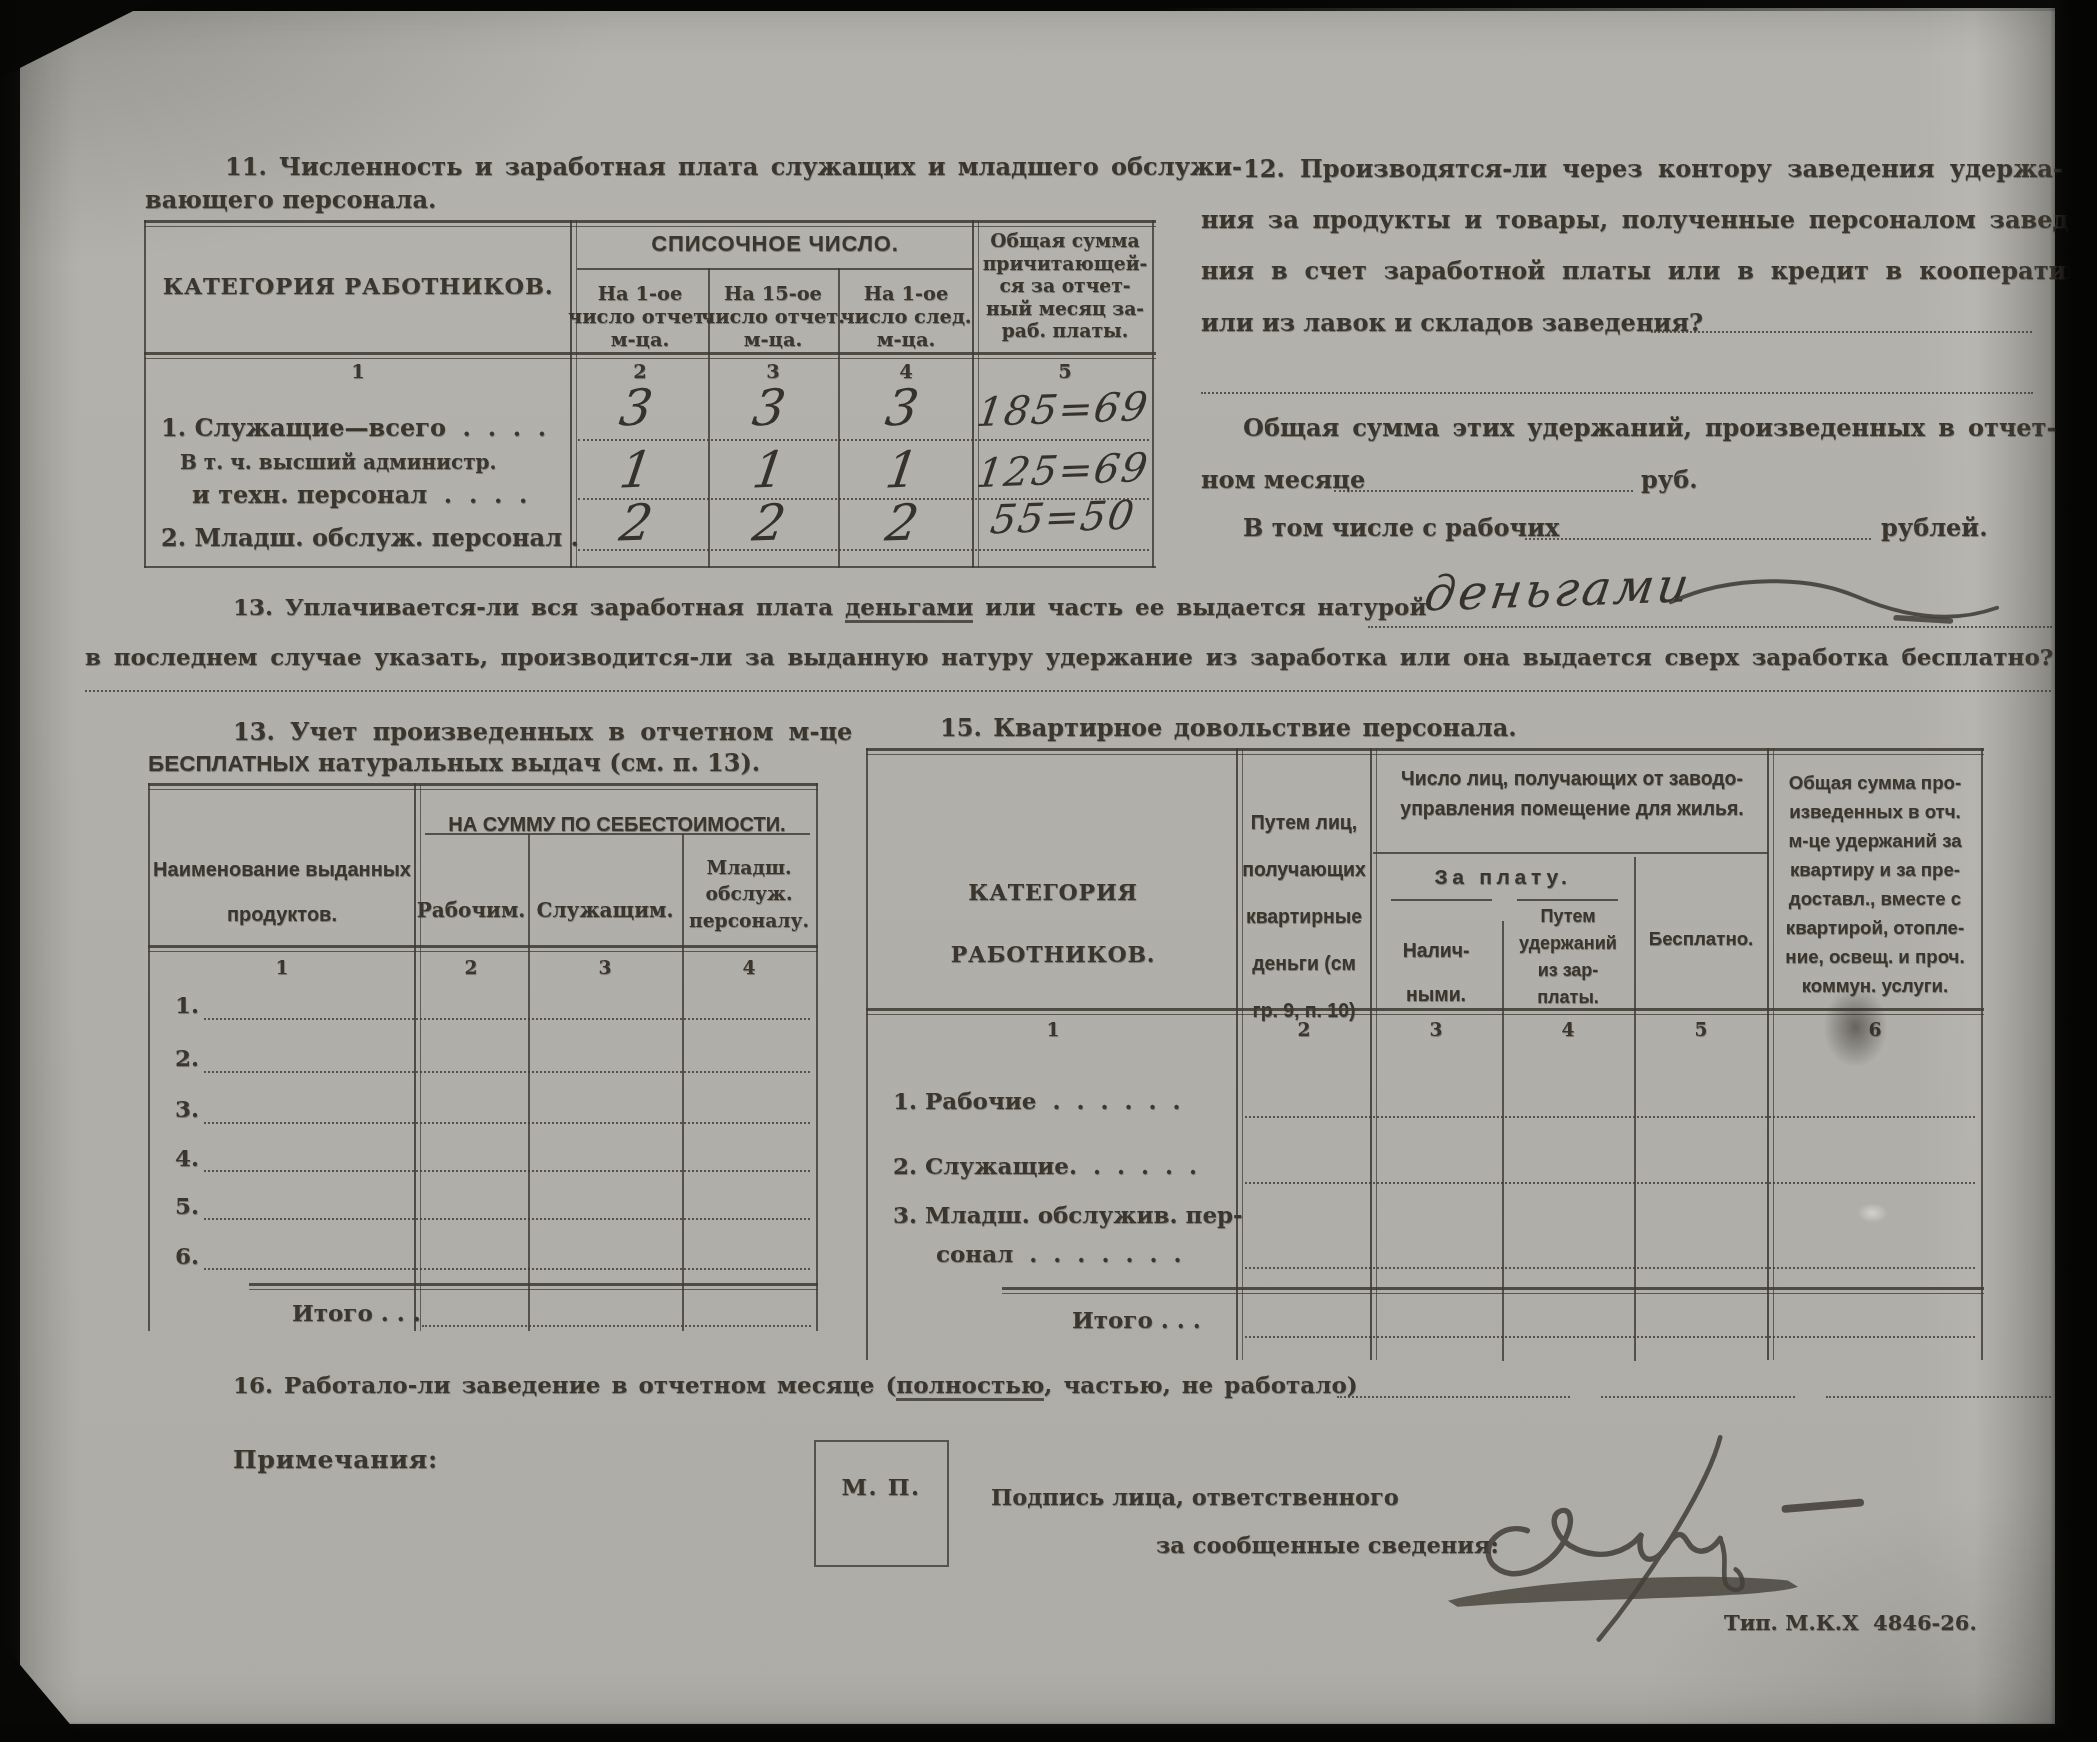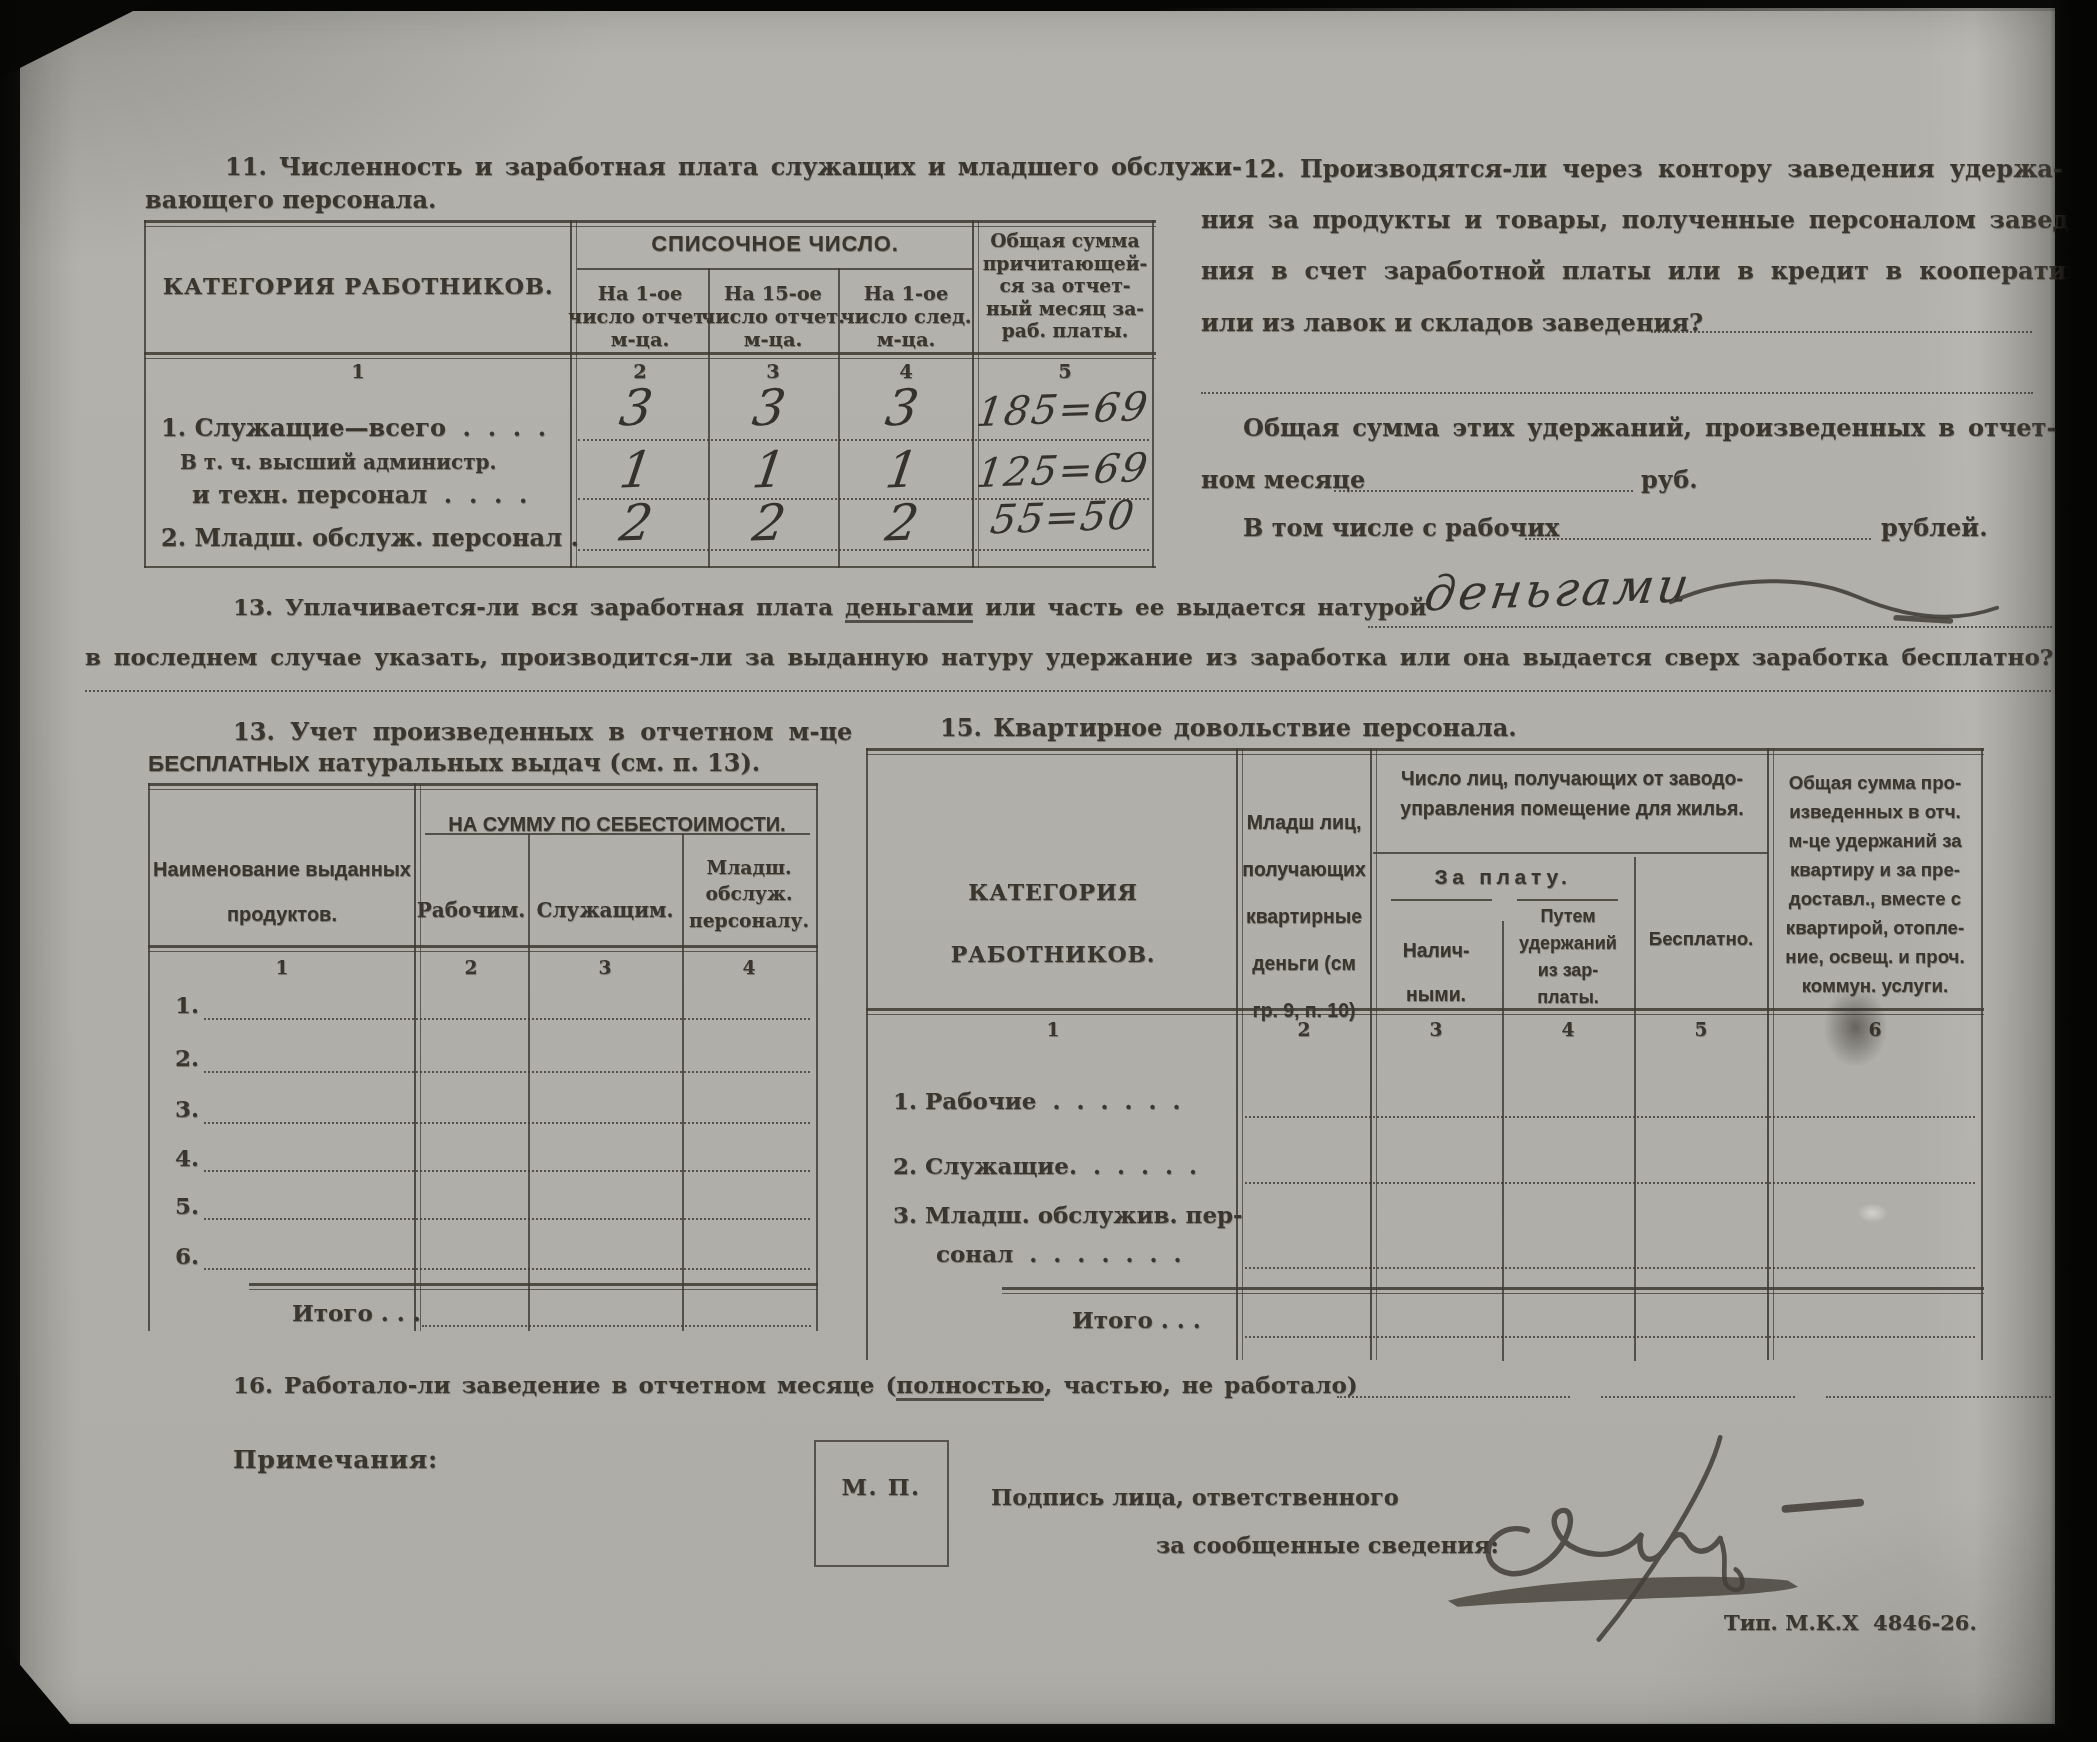--- a/index.html
+++ b/index.html
@@ -161,21 +161,21 @@
      <div class="vs" style="left:768px;top:109px;height:504px;"></div>
      <div class="vd" style="left:901px;top:0;height:612px;"></div>
 
      <div class="t b c sans" style="left:706px;top:16px;font-size:19.4px;line-height:29.5px;"><span>Число лиц, получающих от заводо-</span><br><span>управления помещение для жилья.</span></div>
      <div class="hs" style="left:507px;top:104px;width:395px;"></div>
      <div class="t b c sans" style="left:637px;top:117px;font-size:21px;letter-spacing:4.7px;">За плату.</div>
      <div class="hs" style="left:525px;top:151px;width:101px;"></div>
      <div class="hs" style="left:651px;top:151px;width:101px;"></div>
 
      <div class="t b c" style="left:187px;top:113px;font-size:22px;line-height:62px;letter-spacing:0.8px;"><span>КАТЕГОРИЯ</span><br><span>РАБОТНИКОВ.</span></div>
-     <div class="t b c sans" style="left:438px;top:51px;font-size:19.4px;line-height:47px;"><span>Младш лиц,</span><br><span>получающих</span><br><span>квартирные</span><br><span>деньги (см</span><br><span>гр. 9, п. 10)</span></div>
+     <div class="t b c sans" style="left:438px;top:51px;font-size:19.4px;line-height:47px;"><span>Путем лиц,</span><br><span>получающих</span><br><span>квартирные</span><br><span>деньги (см</span><br><span>гр. 9, п. 10)</span></div>
      <div class="t b c sans" style="left:570px;top:180px;font-size:19.4px;line-height:44px;"><span>Налич-</span><br><span>ными.</span></div>
      <div class="t b c sans" style="left:702px;top:155px;font-size:18px;line-height:27px;"><span>Путем</span><br><span>удержаний</span><br><span>из зар-</span><br><span>платы.</span></div>
      <div class="t b c sans" style="left:835px;top:180px;font-size:18.7px;">Бесплатно.</div>
      <div class="t b c sans" style="left:1009px;top:20px;font-size:18.7px;line-height:29px;"><span>Общая сумма про-</span><br><span>изведенных в отч.</span><br><span>м-це удержаний за</span><br><span>квартиру и за пре-</span><br><span>доставл., вместе с</span><br><span>квартирой, отопле-</span><br><span>ние, освещ. и проч.</span><br><span>коммун. услуги.</span></div>
 
      <div class="dr" style="left:0;top:260px;width:1118px;"></div>
      <div class="t b c" style="left:187px;top:270px;font-size:18.7px;">1</div>
      <div class="t b c" style="left:438px;top:270px;font-size:18.7px;">2</div>
      <div class="t b c" style="left:570px;top:270px;font-size:18.7px;">3</div>
      <div class="t b c" style="left:702px;top:270px;font-size:18.7px;">4</div>

